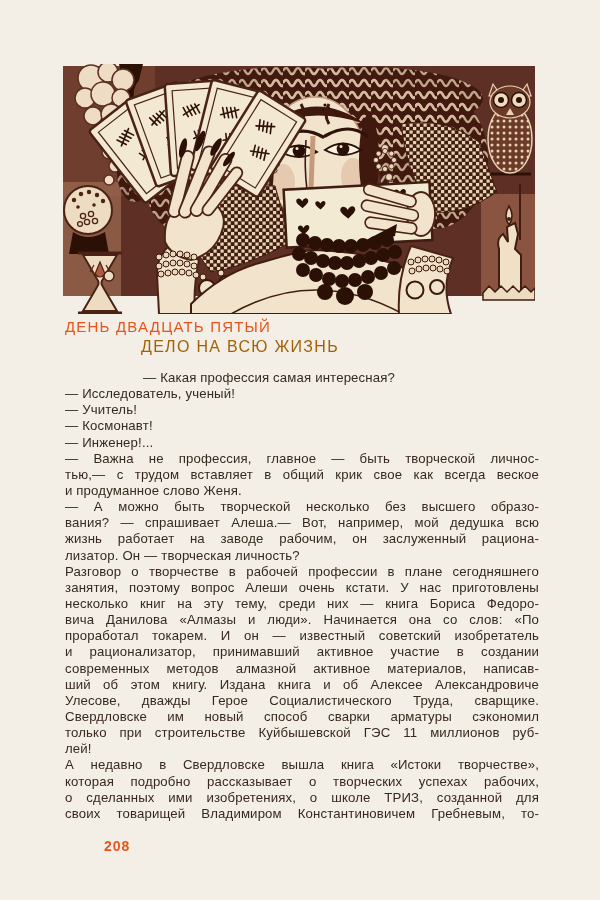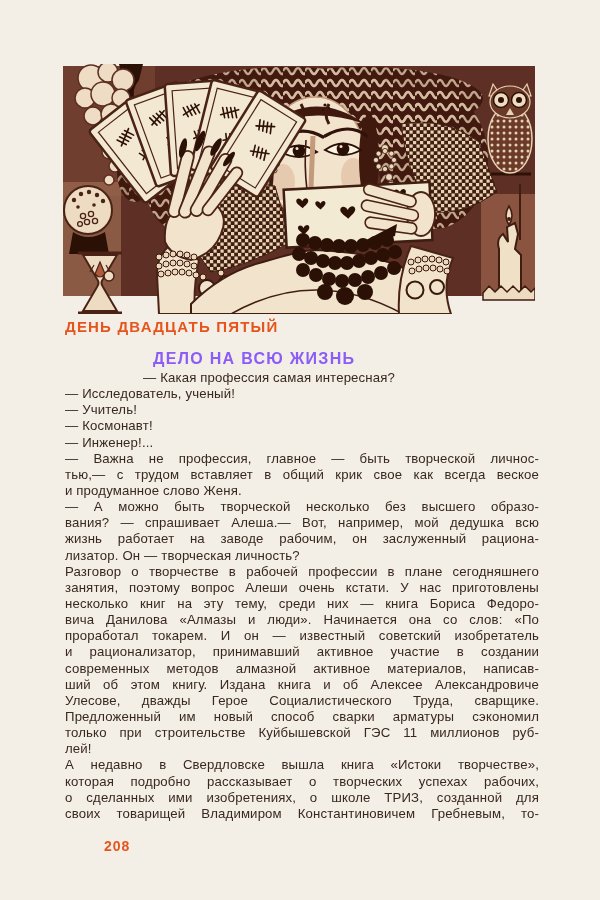--- a/index.html
+++ b/index.html
@@ -4,26 +4,26 @@
 <style>
   html,body{margin:0;padding:0;}
   .page{
     position:relative;width:600px;height:900px;overflow:hidden;
     background:#f3efe6;
     font-family:"Liberation Sans","DejaVu Sans",sans-serif;
   }
   .illu{position:absolute;left:63px;top:64px;width:472px;height:250px;margin:0;}
   .day-heading{
     position:absolute;left:65px;top:318px;margin:0;
-    font-size:15px;font-weight:bold;letter-spacing:1.2px;color:var(--accent,#e5551d);
+    font-size:15px;font-weight:normal;letter-spacing:1.2px;color:var(--accent,#e5551d);
     white-space:nowrap;
   }
   .chapter-title{
-    position:absolute;left:141px;top:338px;margin:12px;
-    font-size:16px;font-weight:bold;letter-spacing:1.3px;color:#8b5cf6;
+    position:absolute;left:141px;top:338px;margin:0;
+    font-size:16px;font-weight:normal;letter-spacing:1.3px;color:#a16207;
     white-space:nowrap;
   }
   .body-text{
     position:absolute;left:65px;top:370px;width:474px;
     color:var(--ink,#38281f);
   }
   .line{
     margin:0;height:16.15px;line-height:16.15px;
     font-size:13.2px;letter-spacing:0.15px;
     overflow:visible;white-space:nowrap;
@@ -368,21 +368,21 @@
       <p class="line">лизатор. Он — творческая личность?</p>
       <p class="line just">Разговор о творчестве в рабочей профессии в плане сегодняшнего</p>
       <p class="line just">занятия, поэтому вопрос Алеши очень кстати. У нас приготовлены</p>
       <p class="line just">несколько книг на эту тему, среди них — книга Бориса Федоро-</p>
       <p class="line just">вича Данилова «Алмазы и люди». Начинается она со слов: «По</p>
       <p class="line just">проработал токарем. И он — известный советский изобретатель</p>
       <p class="line just">и рационализатор, принимавший активное участие в создании</p>
       <p class="line just">современных методов алмазной активное материалов, написав-</p>
       <p class="line just">ший об этом книгу. Издана книга и об Алексее Александровиче</p>
       <p class="line just">Улесове, дважды Герое Социалистического Труда, сварщике.</p>
-      <p class="line just">Предложенный им новый способ сварки арматуры сэкономил</p>
+      <p class="line just">Свердловске им новый способ сварки арматуры сэкономил</p>
       <p class="line just">только при строительстве Куйбышевской ГЭС 11 миллионов руб-</p>
       <p class="line">лей!</p>
       <p class="line just">А недавно в Свердловске вышла книга «Истоки творчестве»,</p>
       <p class="line just">которая подробно рассказывает о творческих успехах рабочих,</p>
       <p class="line just">о сделанных ими изобретениях, о школе ТРИЗ, созданной для</p>
       <p class="line just">своих товарищей Владимиром Константиновичем Гребневым, то-</p>
     </div>
 
   <div class="page-number">208</div>
 

